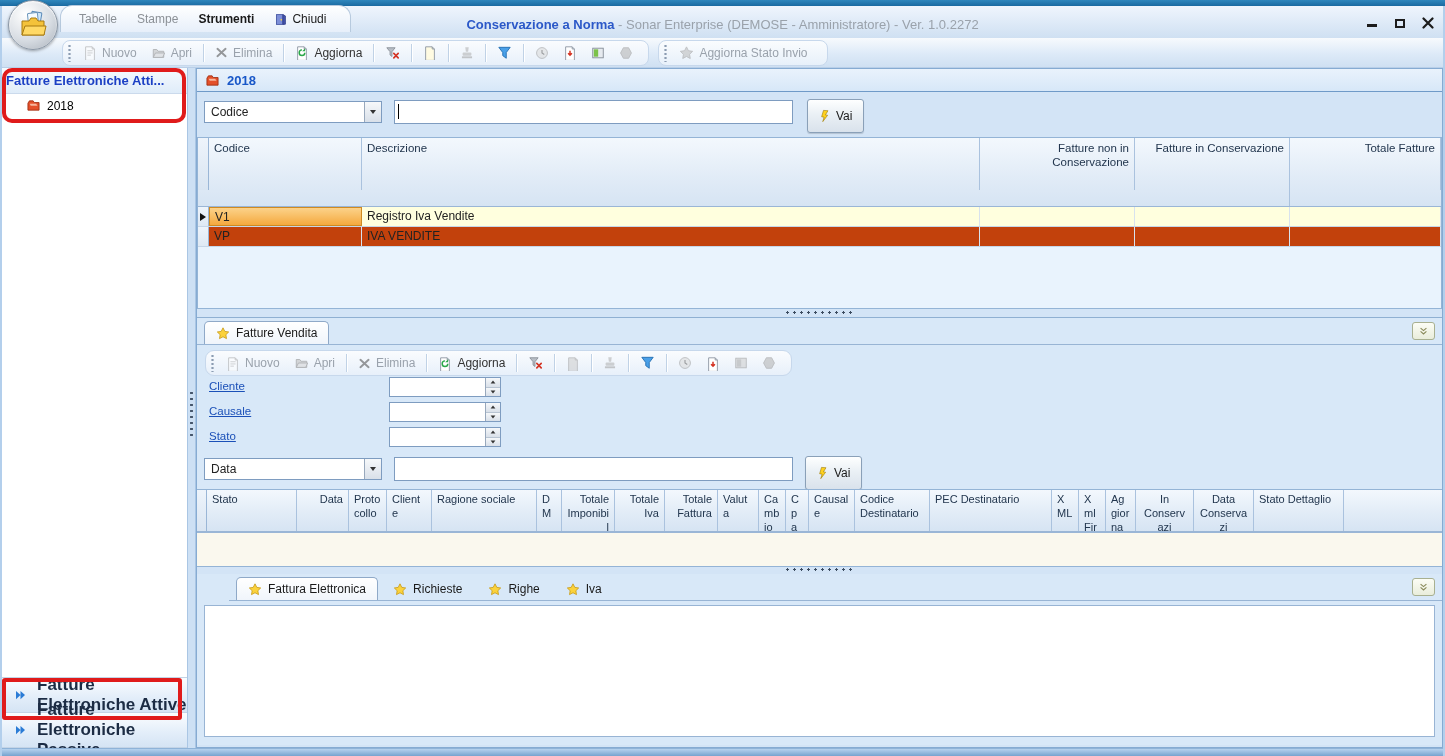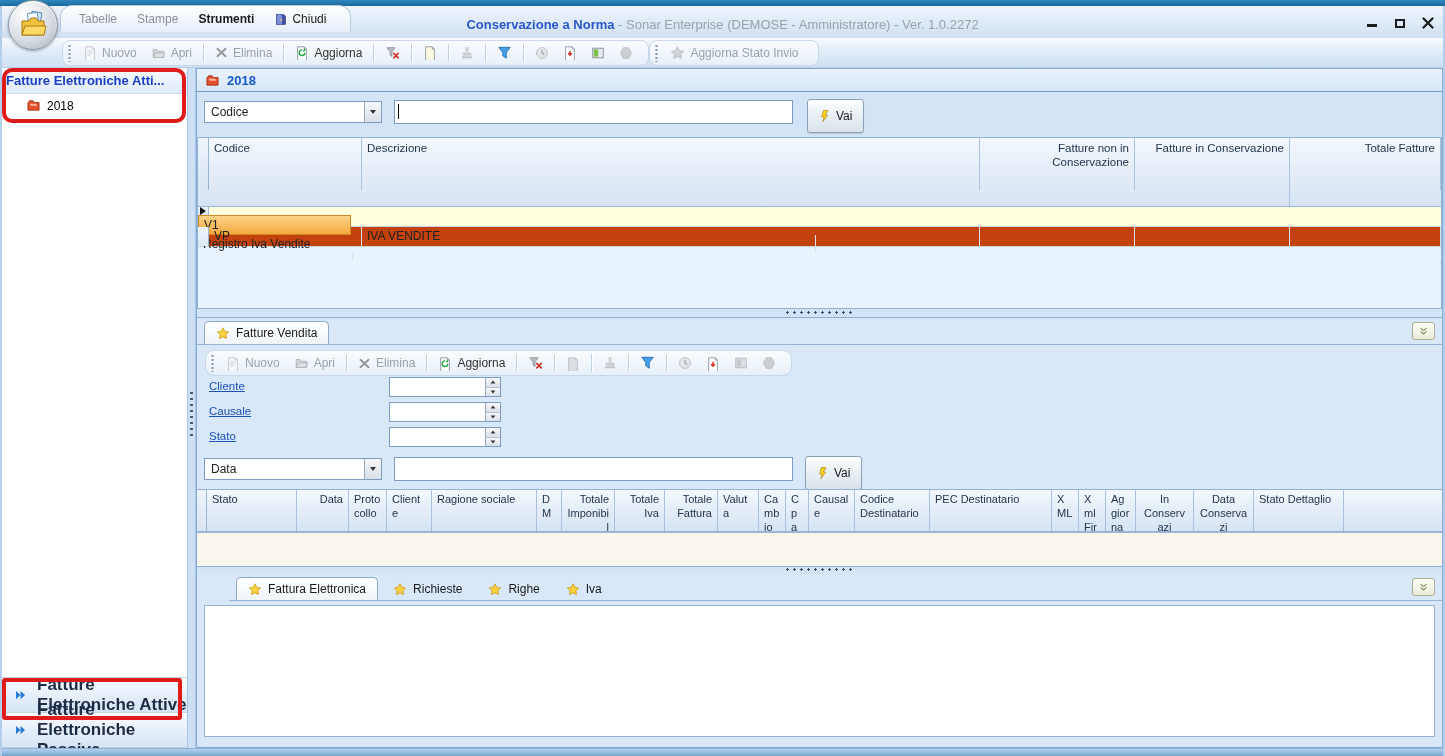--- a/index.html
+++ b/index.html
@@ -70,21 +70,21 @@
     border:1px solid #8aa0b8;border-radius:3px;background:linear-gradient(#feffff,#eaf0f5 45%,#d9e2ec);box-shadow:0 1px 1px rgba(0,0,0,.15);cursor:default;}
 
   
   .grid{position:absolute;left:0;right:0;border:1px solid #94b4d6;background:#e9f3fd;}
   .g-head{display:flex;background:linear-gradient(#f3f8fd,#e2ecf7 55%,#d6e4f3);border-bottom:1px solid #9ab6d6;}
   .th{padding:3px 5px;font-size:11.5px;color:#22364e;border-right:1px solid #aac2de;overflow-wrap:anywhere;line-height:1.25;}
   .th.r{text-align:right;} .th.c{text-align:center;}
   .ind{background:linear-gradient(#eef4fb,#d9e5f2);border-right:1px solid #9ab6d6;flex:0 0 auto;}
   .g-row{display:flex;height:20px;border-bottom:1px solid #c6d6e8;background:#c2410c;}
   .g-row .td{padding:2px 5px;font-size:12px;border-right:1px solid #d8e2ee;white-space:nowrap;overflow:hidden;}
-  .g-row.yellow{background:#ffffde;flex-direction:column;}
+  .g-row.yellow{background:#ffffde;}
   .g-row .ind{display:flex;align-items:center;justify-content:center;background:linear-gradient(#eef4fb,#dfe9f4);}
   .tri-right{width:0;height:0;border-top:4px solid transparent;border-bottom:4px solid transparent;border-left:6px solid #111;}
   .td.sel{background:linear-gradient(#fcd28a,#f4a93e);border:1px solid #cf8a22;}
 
   .h-splitter{position:absolute;left:0;right:0;height:8px;}
   .grip-h{width:72px;height:5px;margin:1px auto 0;background-image:radial-gradient(circle,#3c4c60 1.1px,rgba(0,0,0,0) 1.35px);
     background-size:7px 5px;background-repeat:repeat-x;}
 
   
   #fv-panel{position:absolute;left:0;right:0;top:248px;height:249px;background:#d8e8f8;border-top:1px solid #8fb0d2;}
@@ -277,21 +277,21 @@
         </span>
       </div>
       <div class="tb-btn disabled">
         <span class="icon">
           <svg width="14" height="14" viewBox="0 0 16 16">
             <path d="M5 2h6l3.2 6L11 14H5L1.8 8z" fill="#aab0b8" stroke="#878d95"></path>
           </svg>
         </span>
       </div>
     </div>
-  <div class="tb-group" id="tb-group-2" style="padding-right:12px;">
+  <div class="tb-group" id="tb-group-2" style="margin-left:9px;padding-right:12px;">
       <span class="grip"></span>
       <div class="tb-btn disabled">
         <span class="icon">
           <svg width="15" height="14" viewBox="0 0 16 16">
             <path d="M8 1l2.2 4.4 4.8.7-3.5 3.4.8 4.8L8 12l-4.3 2.3.8-4.8L1 6.1l4.8-.7z" fill="#b2b8c0" stroke="#8a9099"></path>
           </svg>
         </span>
         <span>Aggiorna Stato Invio</span>
       </div>
     </div>

